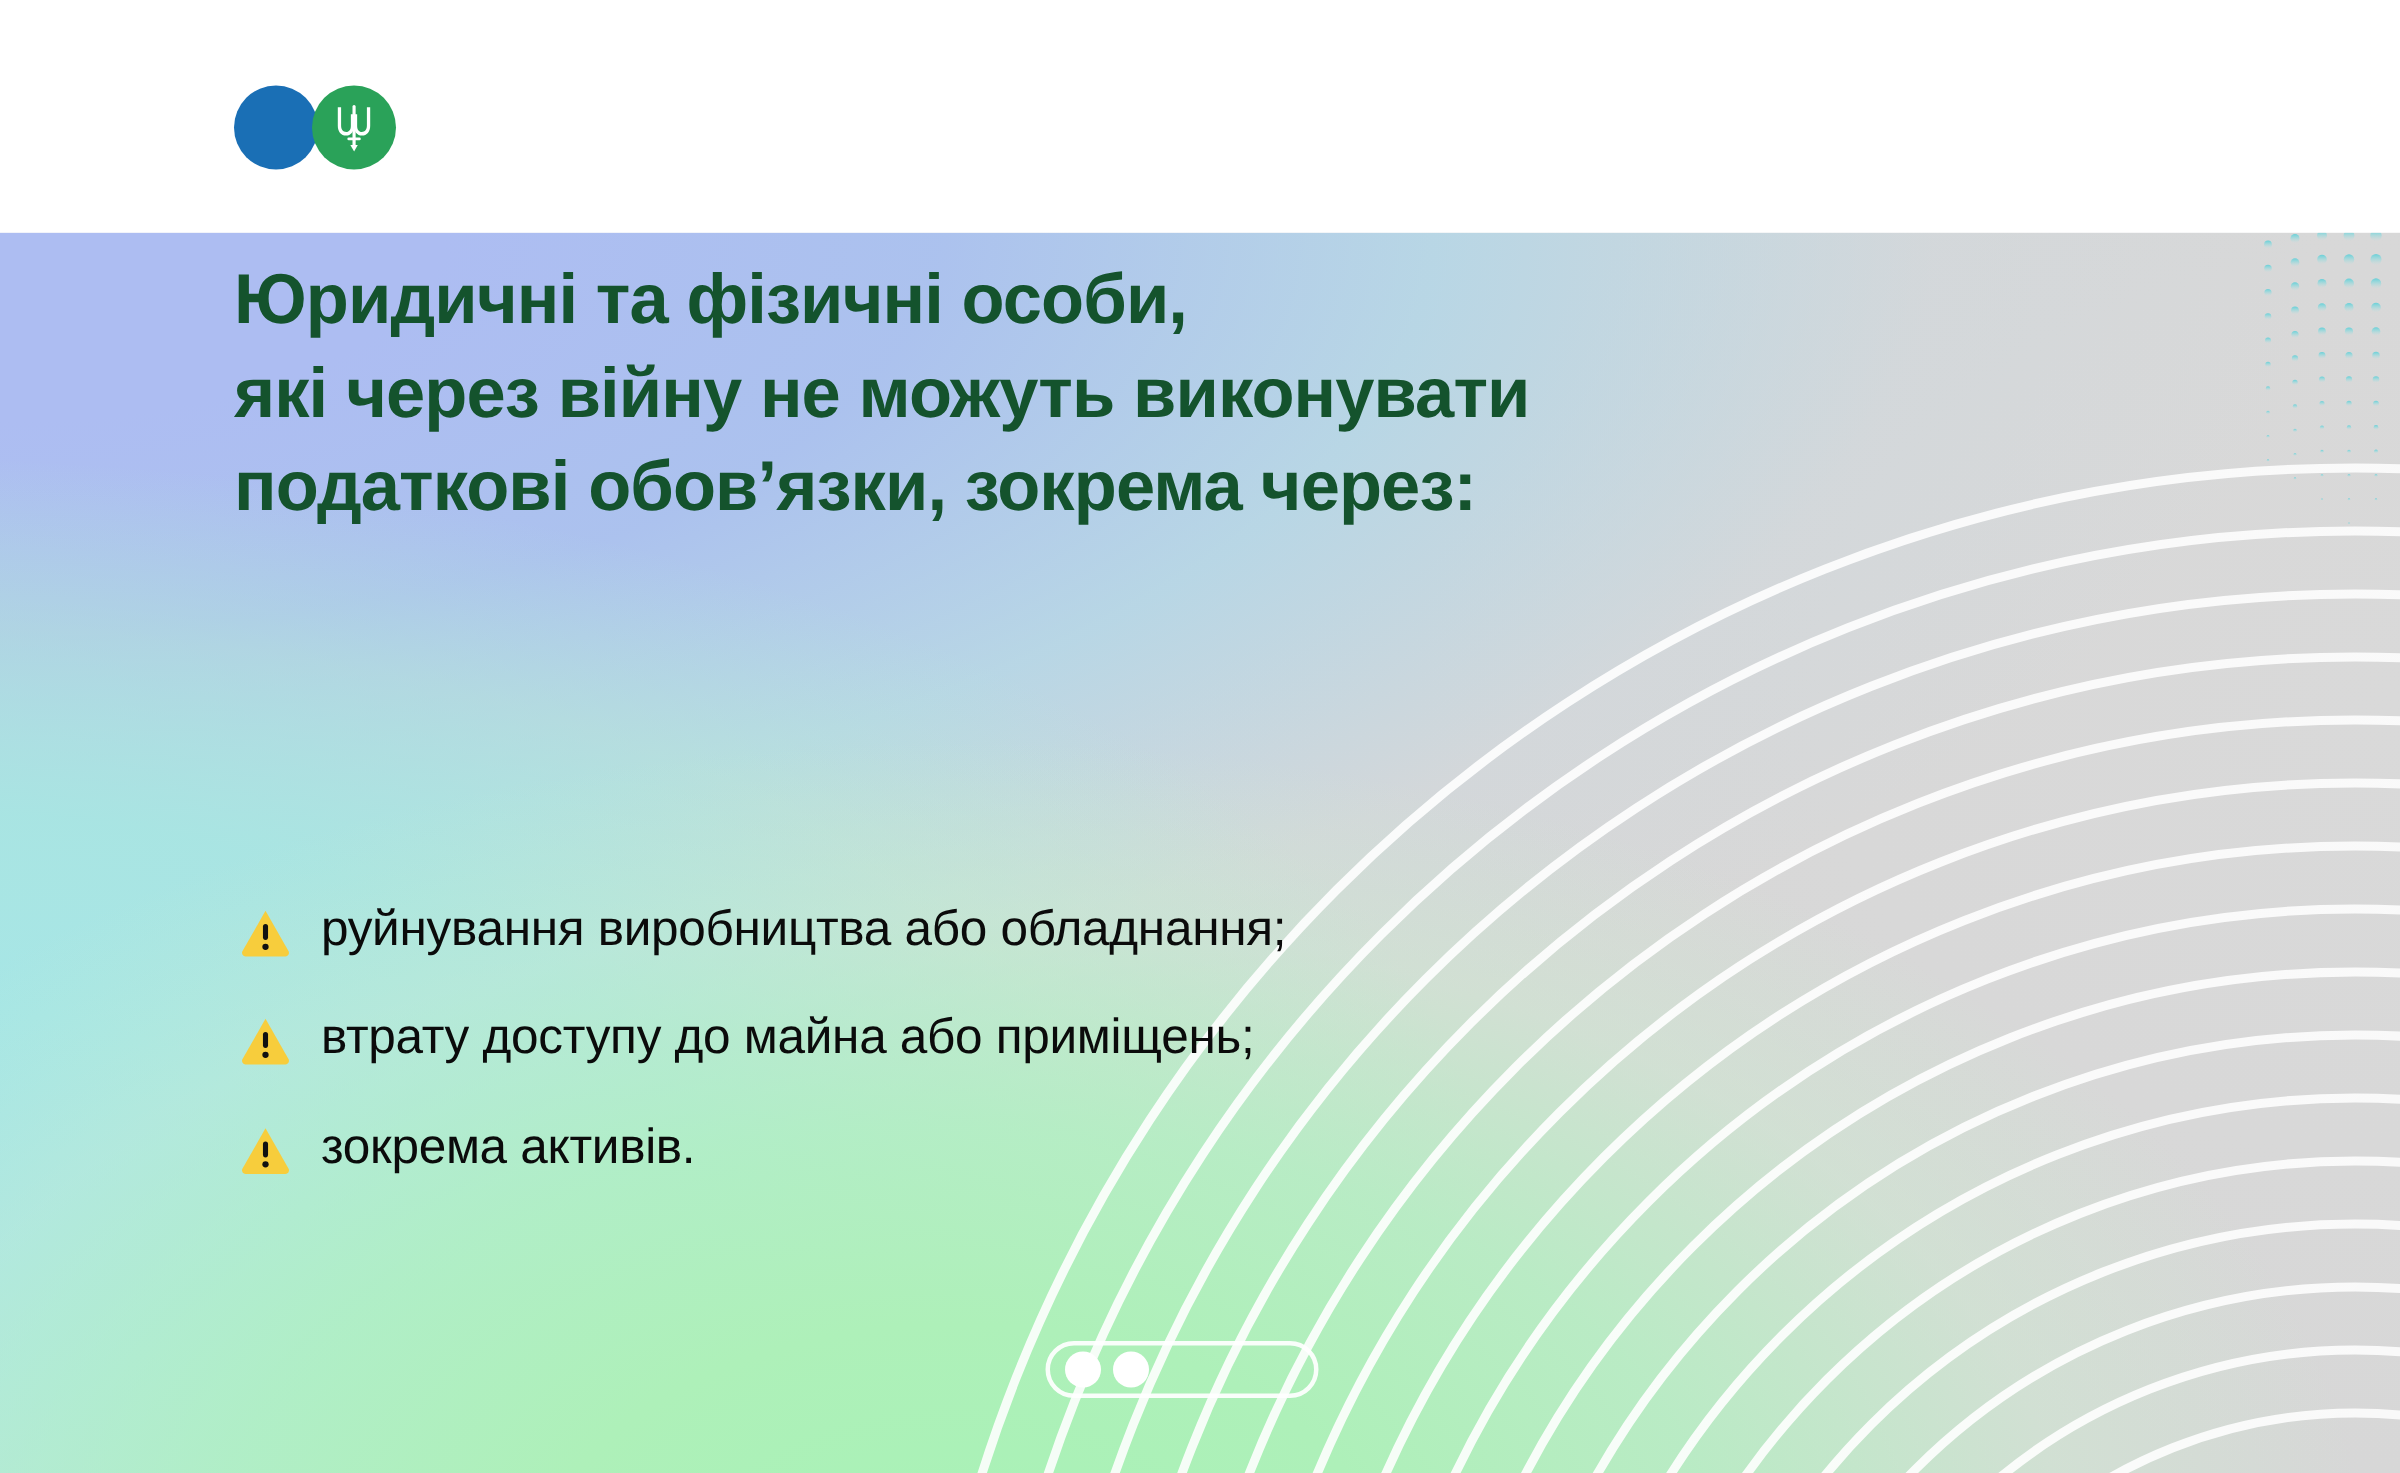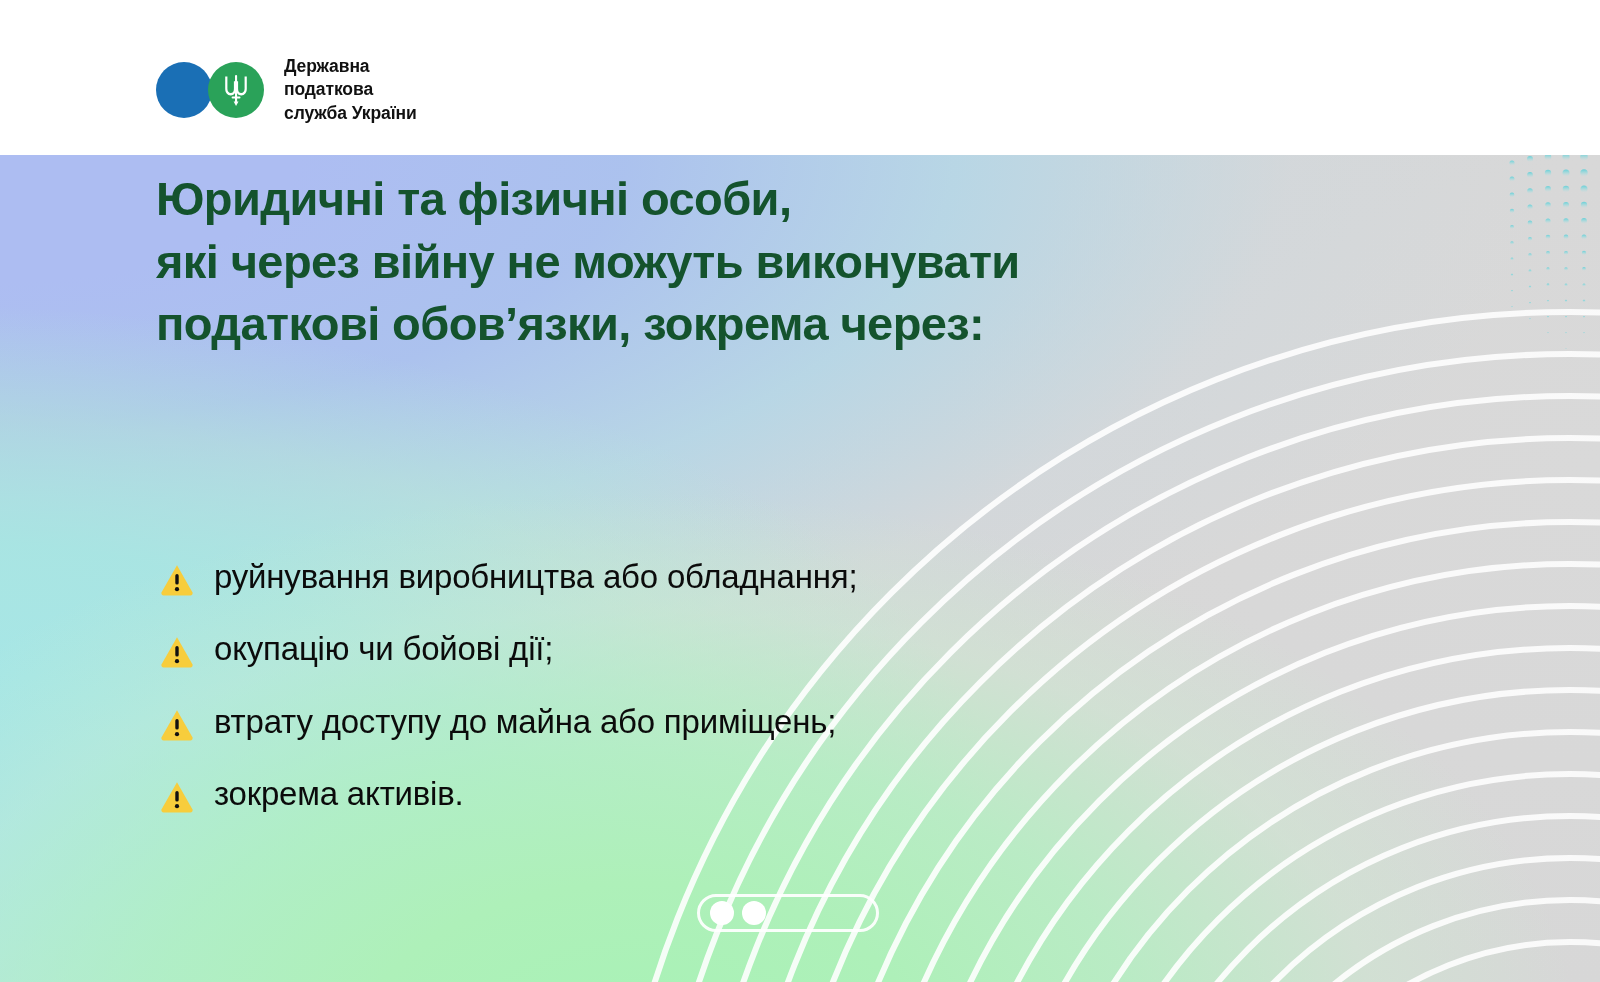--- a/index.html
+++ b/index.html
@@ -175,21 +175,21 @@
     font-weight: bold;
     color: #14532d;
     letter-spacing: -0.6px;
     margin: 0;
     white-space: pre-line;
   }
 
   .bullets {
     position: absolute;
     left: 160px;
-    top: 556px;
+    top: 598px;
     width: 1180px;
     z-index: 20;
     list-style: none;
     margin: 0;
     padding: 0;
   }
   .bullet {
     display: flex;
     align-items: flex-start;
     margin-bottom: 31px;
@@ -371,55 +371,40 @@
             <g fill="#ffffff">
               <rect x="12.0" y="2" width="2.1" height="28" rx="1"></rect>
               <path d="M2.2 3.5 h2.2 v12.2 c0 2.6 1.3 4.3 3.4 4.3 c2.0 0 3.1 -1.6 3.1 -4.0 V8.2 h2.0 v8.0 c0 3.7 -2.0 6.2 -5.2 6.2 C4.4 22.4 2.2 19.8 2.2 15.8 Z"></path>
               <path d="M23.8 3.5 h-2.2 v12.2 c0 2.6 -1.3 4.3 -3.4 4.3 c-2.0 0 -3.1 -1.6 -3.1 -4.0 V8.2 h-2.0 v8.0 c0 3.7 2.0 6.2 5.2 6.2 c3.3 0 5.5 -2.6 5.5 -6.6 Z"></path>
               <rect x="8.6" y="23.6" width="8.9" height="1.9" rx="0.9"></rect>
               <path d="M10.6 28.6 h4.9 l-2.45 4.4 Z"></path>
             </g>
           </svg>
         </div>
       </div>
-      <div class="logo-text">
-        <div>Державна</div>
-        <div>податкова</div>
-        <div>служба України</div>
-      </div>
     </div>
   </div>
 
   <div class="content">
     <h1 class="title">Для кого?</h1>
     <p class="subtitle">Юридичні та фізичні особи,
 які через війну не можуть виконувати
 податкові обов’язки, зокрема через:</p>
   </div>
 
   <ul class="bullets">
     <li class="bullet">
       <span class="warn-icon">
         <svg viewBox="0 0 34 34" xmlns="http://www.w3.org/2000/svg">
           <path d="M17 3.2 L32.4 30.2 a2.4 2.4 0 0 1 -2.1 3.4 H3.7 a2.4 2.4 0 0 1 -2.1 -3.4 Z" fill="#f7cd3c"></path>
           <rect x="15.3" y="12.0" width="3.4" height="10.6" rx="1.7" fill="#111111"></rect>
           <circle cx="17" cy="27.2" r="2.1" fill="#111111"></circle>
         </svg>
       </span>
       <span class="bullet-text">руйнування виробництва або обладнання;</span>
-    </li>
-    <li class="bullet">
-      <span class="warn-icon">
-        <svg viewBox="0 0 34 34" xmlns="http://www.w3.org/2000/svg">
-          <path d="M17 3.2 L32.4 30.2 a2.4 2.4 0 0 1 -2.1 3.4 H3.7 a2.4 2.4 0 0 1 -2.1 -3.4 Z" fill="#f7cd3c"></path>
-          <rect x="15.3" y="12.0" width="3.4" height="10.6" rx="1.7" fill="#111111"></rect>
-          <circle cx="17" cy="27.2" r="2.1" fill="#111111"></circle>
-        </svg>
-      </span>
-      <span class="bullet-text">окупацію чи бойові дії;</span>
     </li>
     <li class="bullet">
       <span class="warn-icon">
         <svg viewBox="0 0 34 34" xmlns="http://www.w3.org/2000/svg">
           <path d="M17 3.2 L32.4 30.2 a2.4 2.4 0 0 1 -2.1 3.4 H3.7 a2.4 2.4 0 0 1 -2.1 -3.4 Z" fill="#f7cd3c"></path>
           <rect x="15.3" y="12.0" width="3.4" height="10.6" rx="1.7" fill="#111111"></rect>
           <circle cx="17" cy="27.2" r="2.1" fill="#111111"></circle>
         </svg>
       </span>
       <span class="bullet-text">втрату доступу до майна або приміщень;</span>

